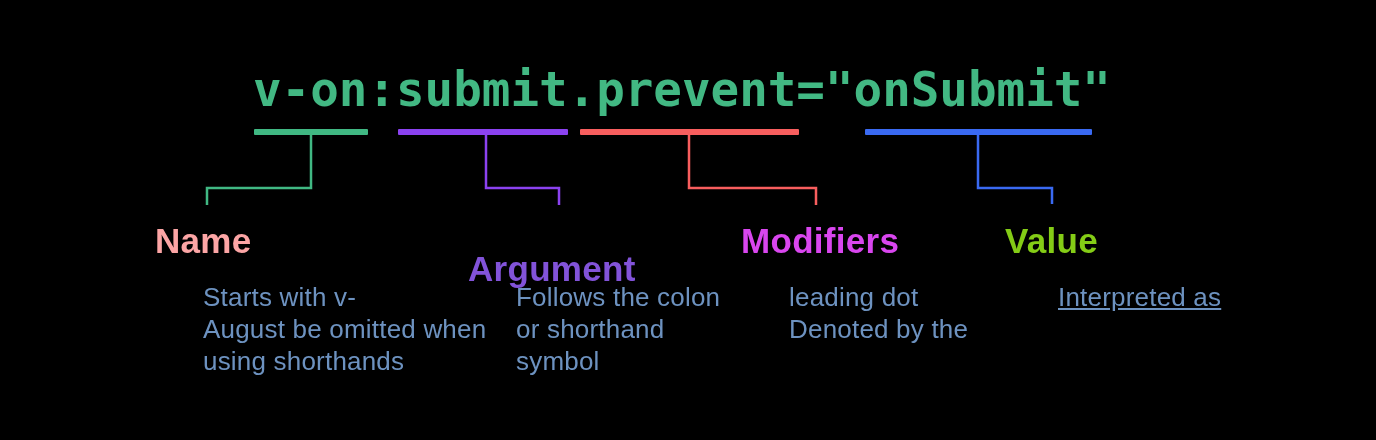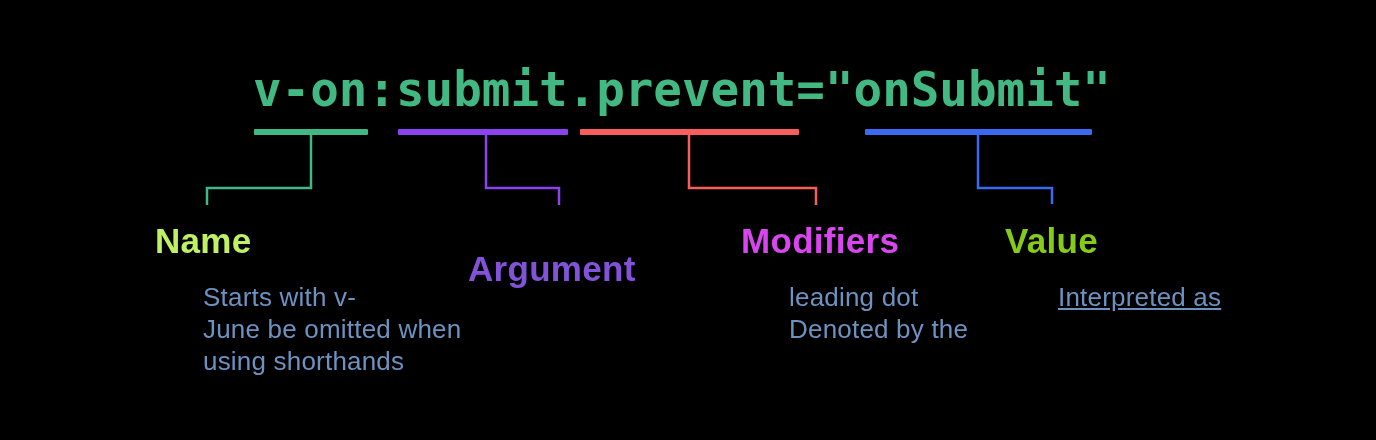--- a/index.html
+++ b/index.html
@@ -82,29 +82,34 @@
     <polyline points="486,133 486,188 559,188 559,205" style="stroke: rgb(139, 66, 240);"></polyline>
     <polyline points="689,133 689,188 816,188 816,205" style="stroke: rgb(248, 94, 94);"></polyline>
     <polyline points="978,133 978,188 1052,188 1052,204" style="stroke: rgb(58, 106, 242);"></polyline>
   </svg>
 
   <div class="underline" id="u-name" style="background-color: rgb(64, 184, 131);"></div>
   <div class="underline" id="u-arg" style="background-color: rgb(139, 66, 240);"></div>
   <div class="underline" id="u-mod" style="background-color: rgb(248, 94, 94);"></div>
   <div class="underline" id="u-val" style="background-color: rgb(58, 106, 242);"></div>
 
-  <div class="label" id="l-name" style="color: #bef264;">Name</div>
+  <div class="label" id="l-name" style="color: #fca5a5;">Name</div>
   <div class="label" id="l-arg" style="color: rgb(130, 83, 217);">Argument</div>
   <div class="label" id="l-mod" style="color: #d946ef;">Modifiers</div>
   <div class="label" id="l-val" style="color: #84cc16;">Value</div>
 
   <div class="desc" id="d-name" style="color: rgb(109, 146, 192);">
     <span>Starts with v-</span>
-    <span>June be omitted when</span>
+    <span>August be omitted when</span>
     <span>using shorthands</span>
+  </div>
+  <div class="desc" id="d-arg" style="color: rgb(109, 146, 192);">
+    <span>Follows the colon</span>
+    <span>or shorthand</span>
+    <span>symbol</span>
   </div>
   <div class="desc" id="d-mod" style="color: rgb(109, 146, 192);">
     <span>leading dot</span>
     <span>Denoted by the</span>
   </div>
   <div class="desc" id="d-val" style="color: rgb(109, 146, 192);">
     <span>Interpreted as</span>
   </div>
 
 </div>

